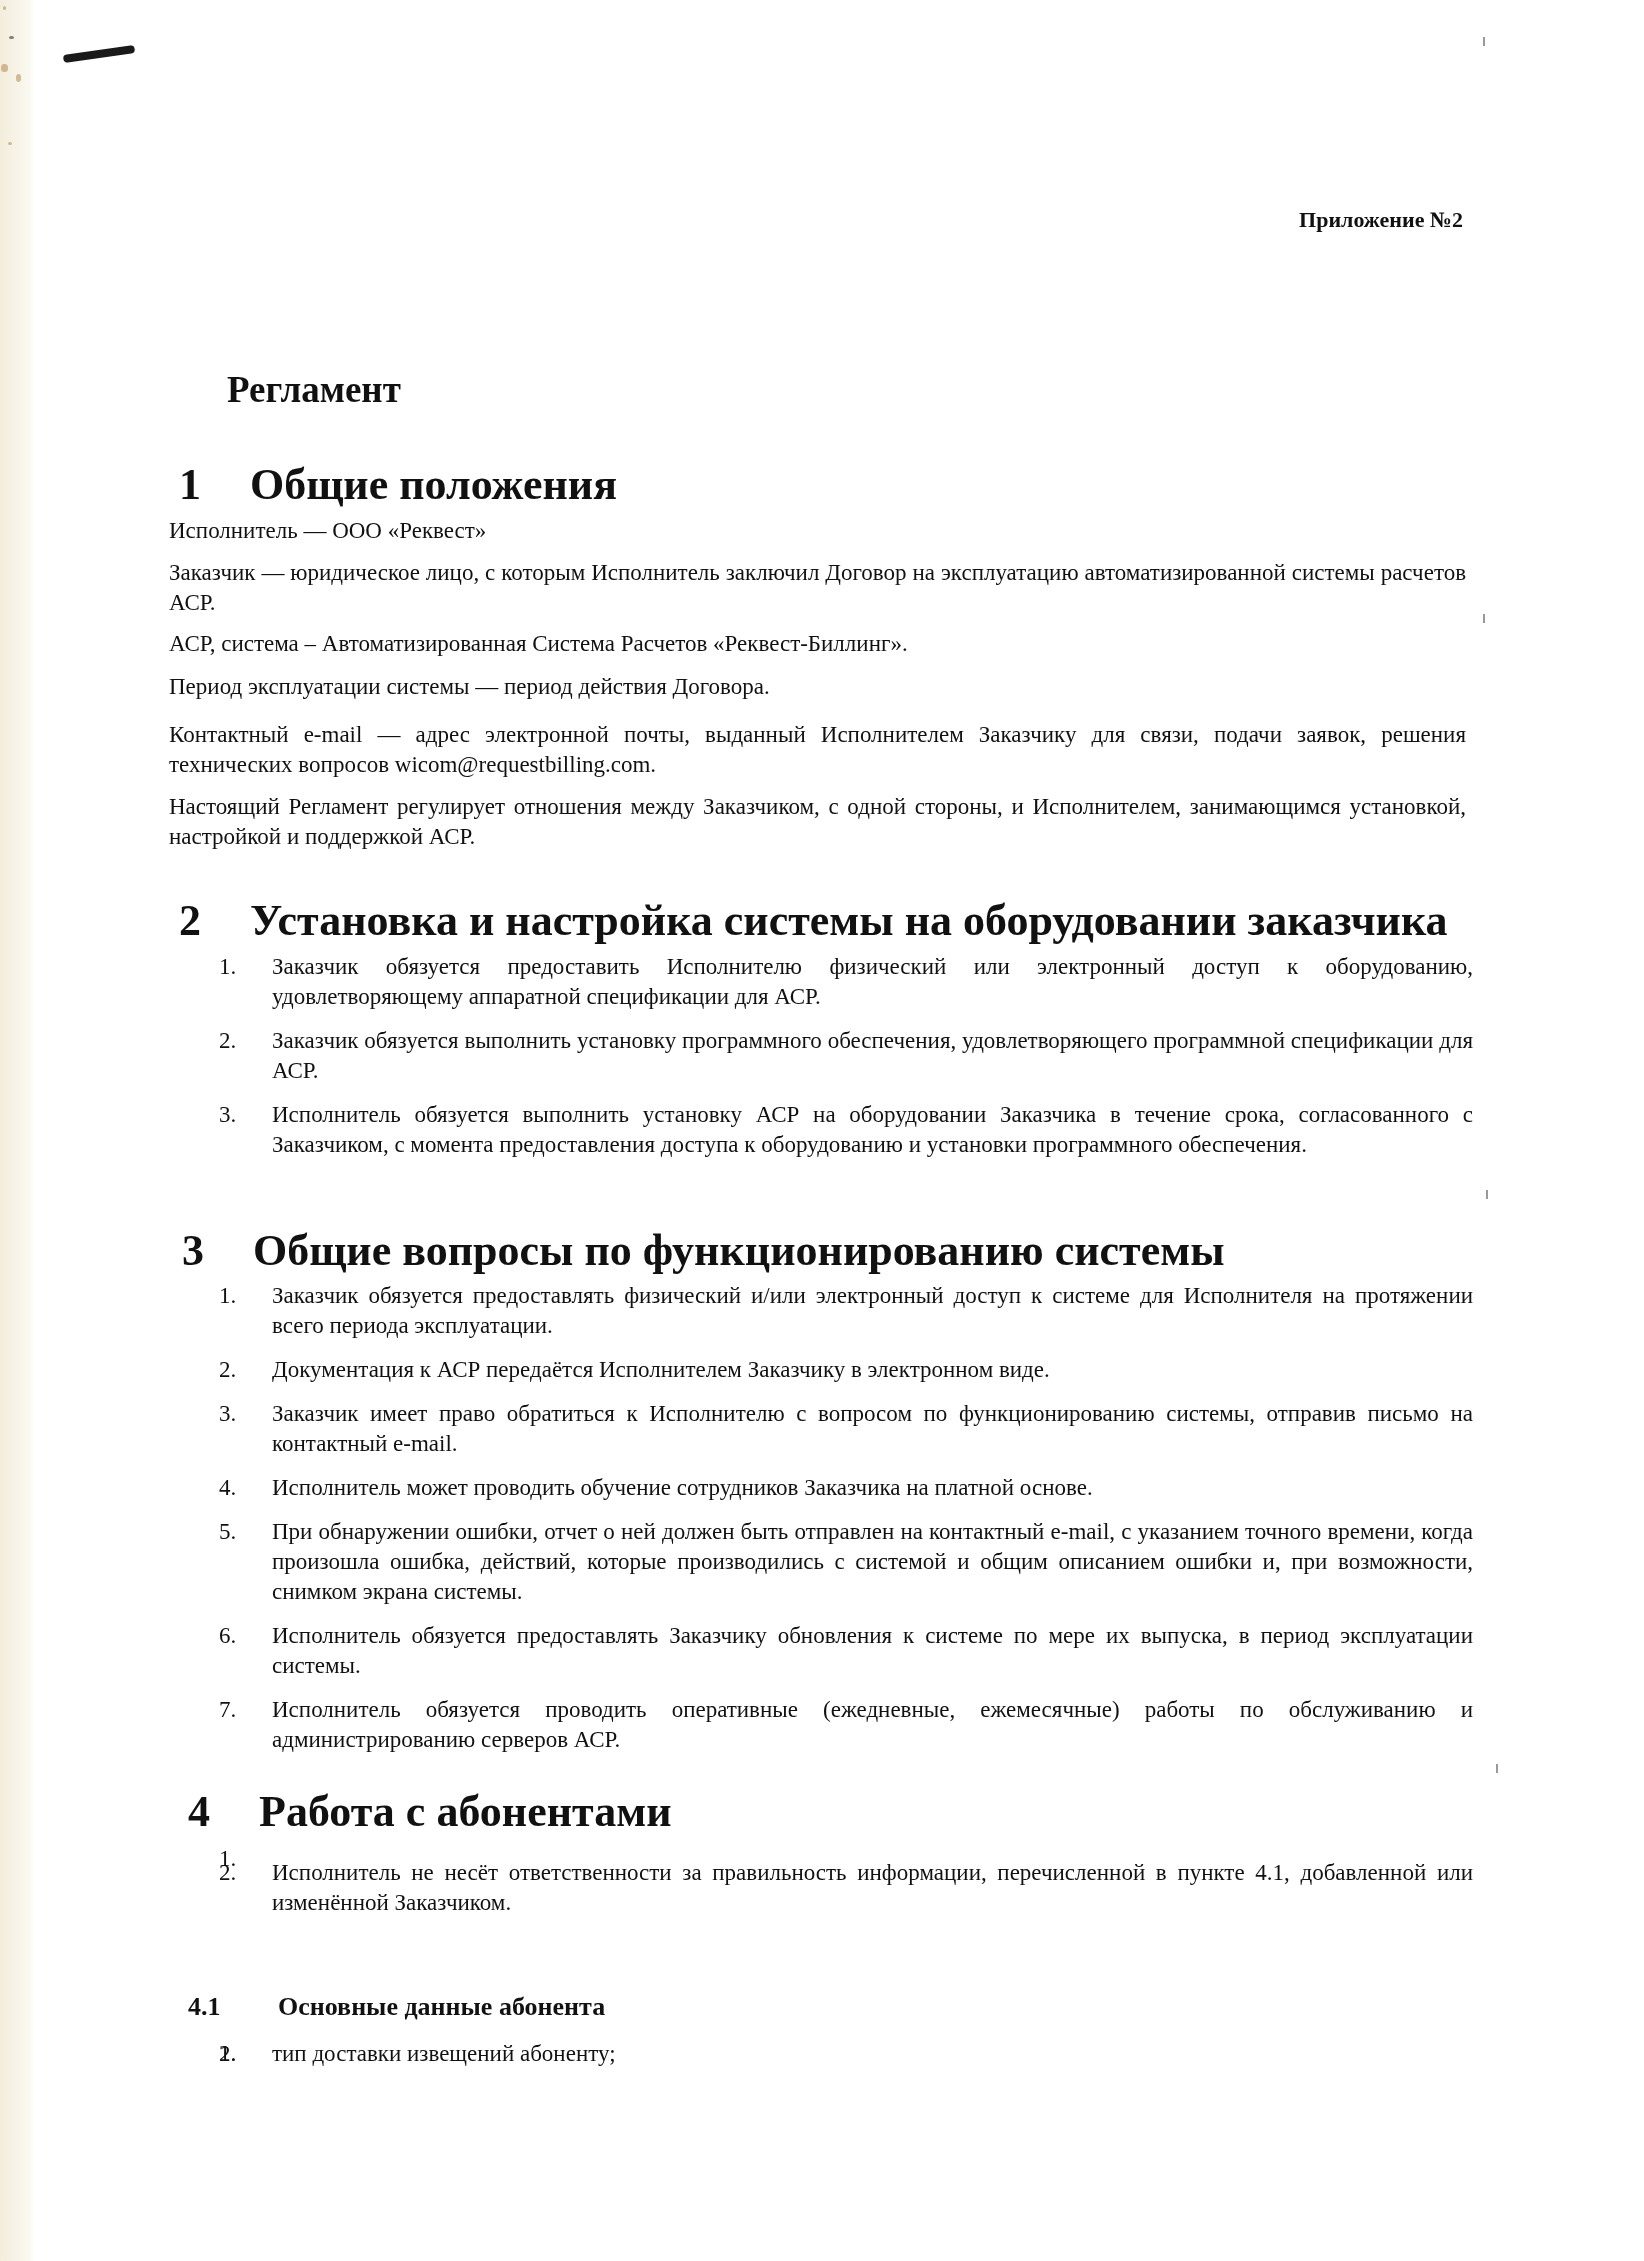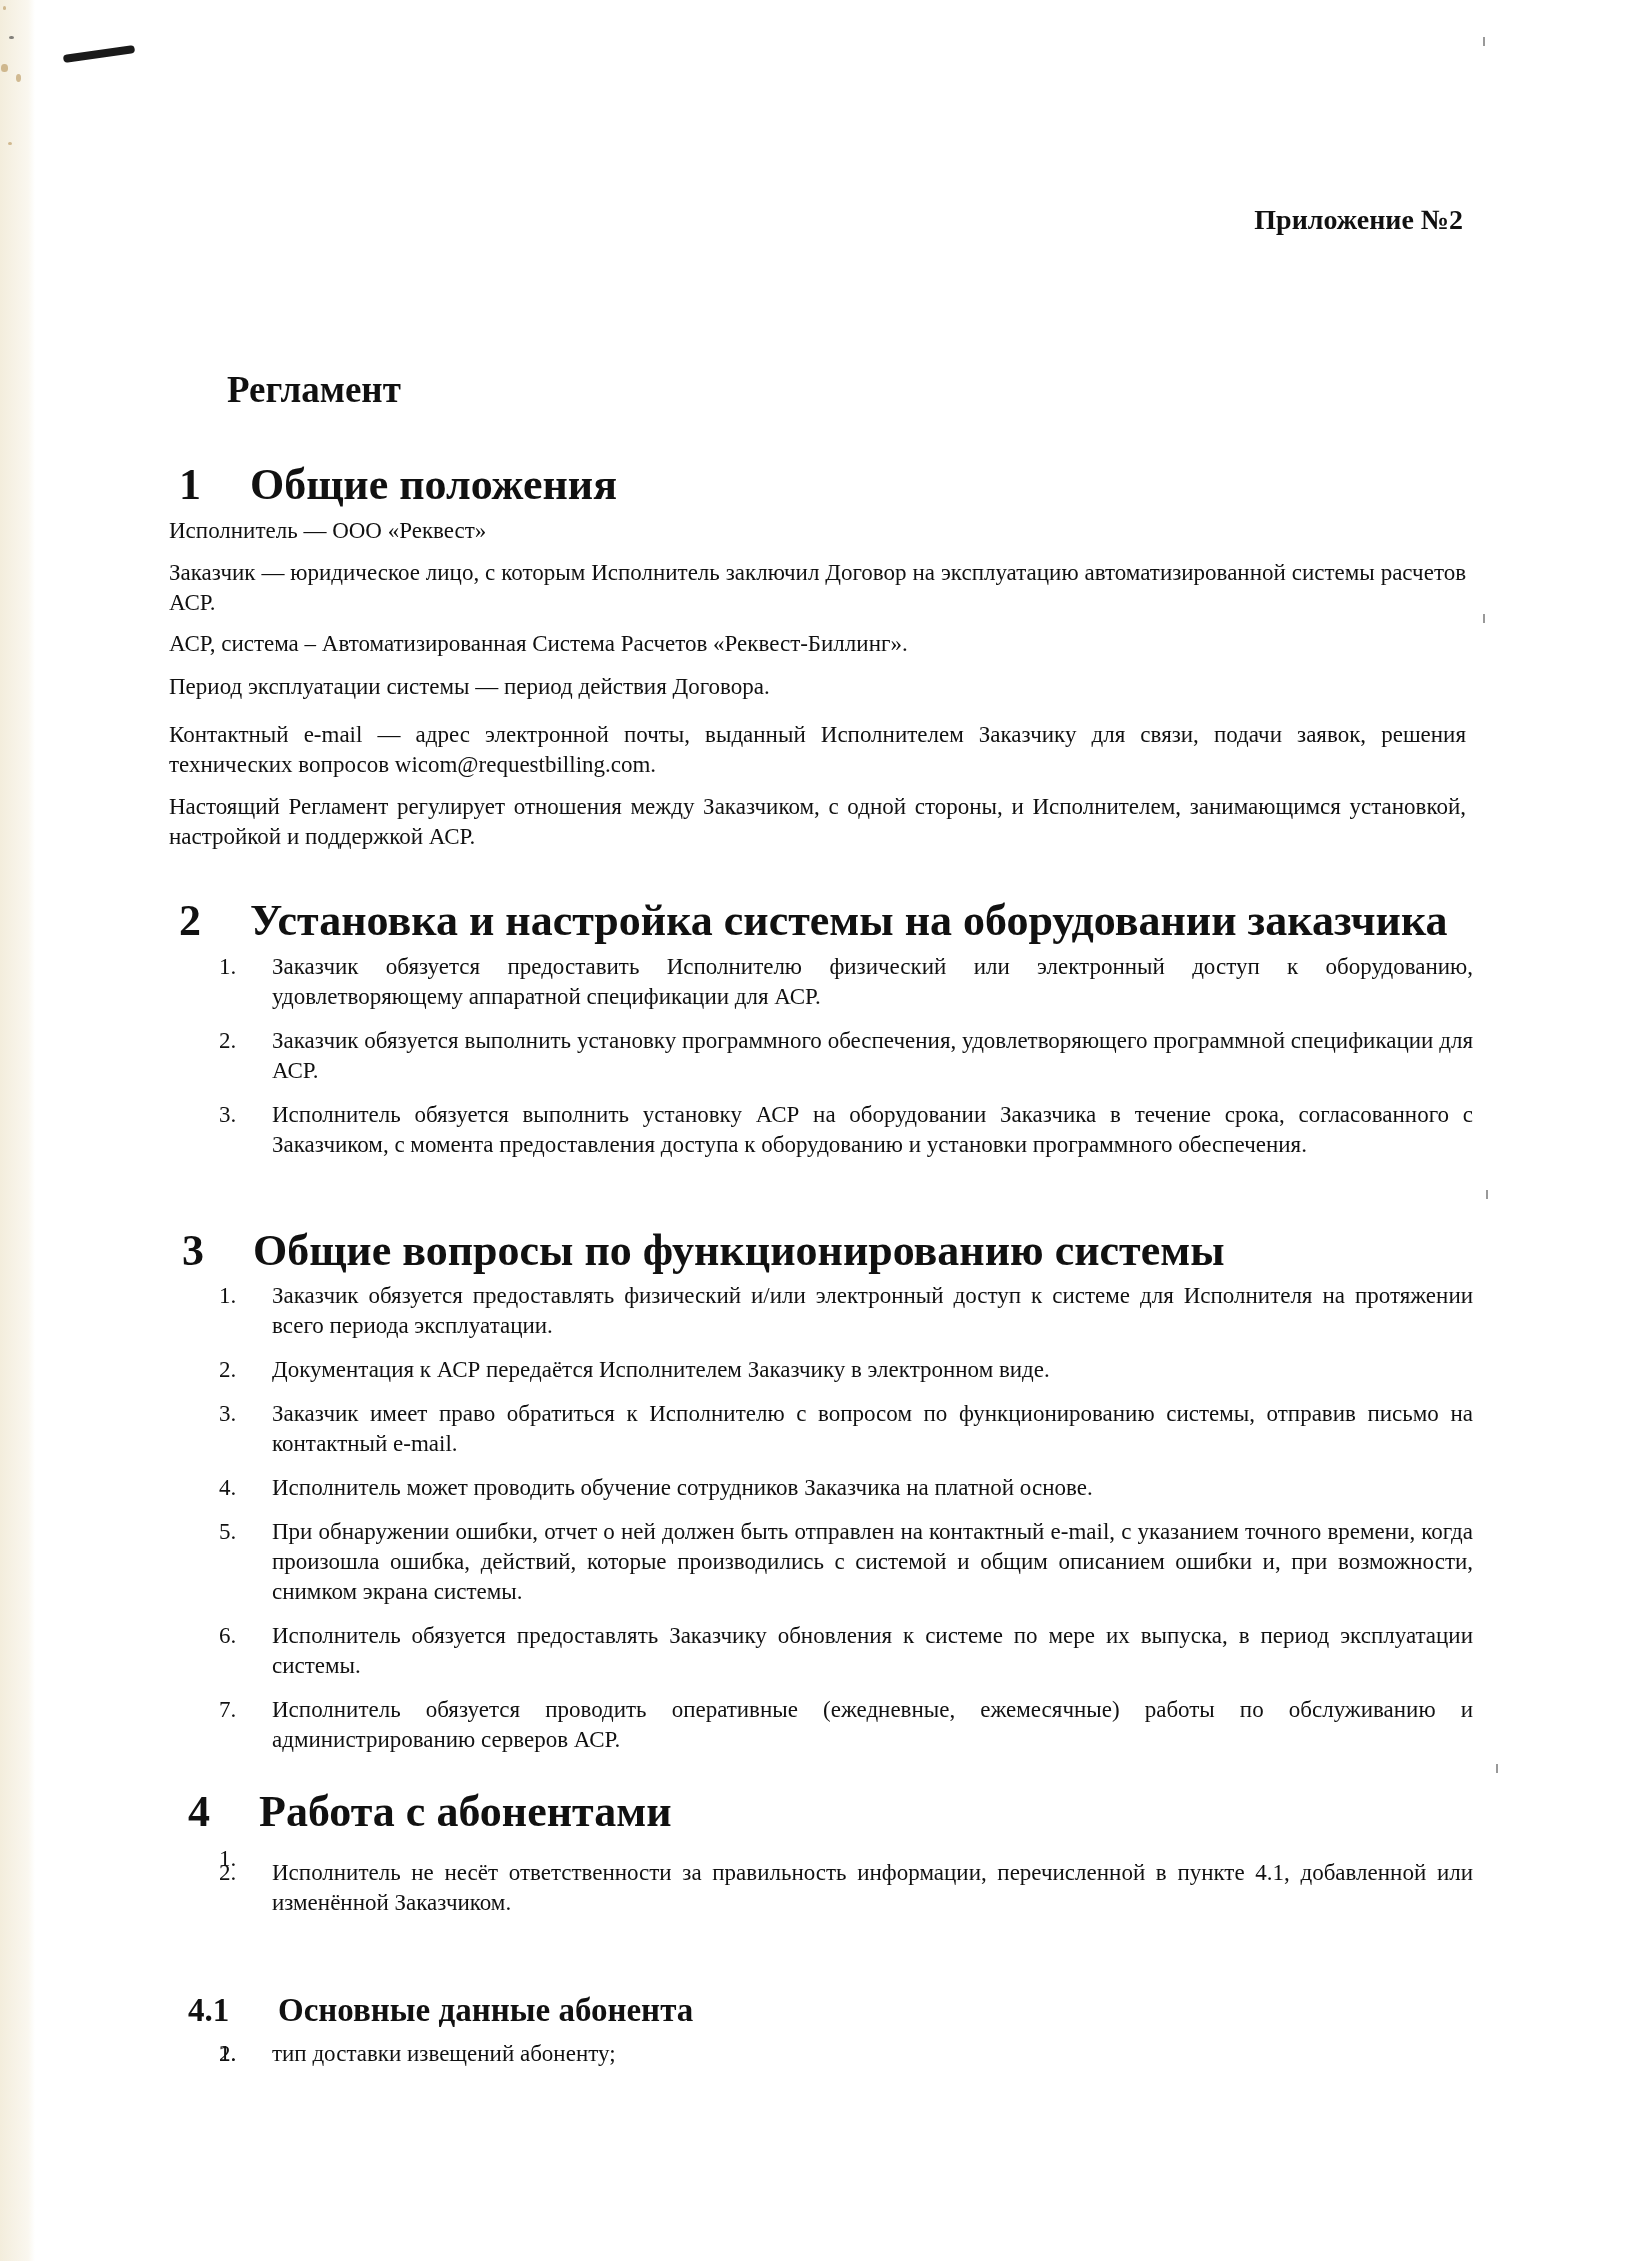--- a/index.html
+++ b/index.html
@@ -13,37 +13,37 @@
     background:linear-gradient(to right,#f3eddc,#faf7ef 80%,#ffffff);
   }
   .edge .spot { position:absolute; border-radius:50%; background:#b08a4a; opacity:.55; }
   .staple {
     position:absolute; left:63px; top:50px; width:72px; height:7.7px;
     border-radius:3.9px; background:#1a1a1a; transform:rotate(-8deg);
   }
   .dot { position:absolute; background:#999; width:1.9px; height:9px; }
   .annex {
     position:absolute; right:181px; top:193px; text-align:center;
-    font-weight:bold; font-size:28px; line-height:53px;
+    font-weight:bold; font-size:22px; line-height:53px;
   }
   .title {
     position:absolute; left:227px; top:368px; font-weight:bold; font-size:37px;
   }
   .h1 {
     position:absolute; font-weight:bold; font-size:44px; white-space:nowrap;
   }
   .h1 .num { display:inline-block; width:71px; }
   .p {
     position:absolute; left:169px; width:1297px; font-size:23px; line-height:30px;
     text-align:justify;
   }
   .ol { position:absolute; left:219px; width:1254px; font-size:23px; line-height:30px; }
   .li { position:relative; padding-left:53px; text-align:justify; }
   .li .n { position:absolute; left:0; top:0; }
-  .h2 { position:absolute; left:188px; font-weight:bold; font-size:33px; white-space:nowrap; }
+  .h2 { position:absolute; left:188px; font-weight:bold; font-size:26px; white-space:nowrap; }
   .h2 .num { display:inline-block; width:90px; }
 </style>
 </head>
 <body>
 
 <div class="edge">
   <div class="spot" style="left:2.6px;top:6.4px;width:3.9px;height:3.9px"></div>
   <div class="spot" style="left:9px;top:36px;width:4.5px;height:3.2px;background:#222"></div>
   <div class="spot" style="left:1.3px;top:64px;width:6.4px;height:7.7px"></div>
   <div class="spot" style="left:15.5px;top:74px;width:5.2px;height:7.7px"></div>

